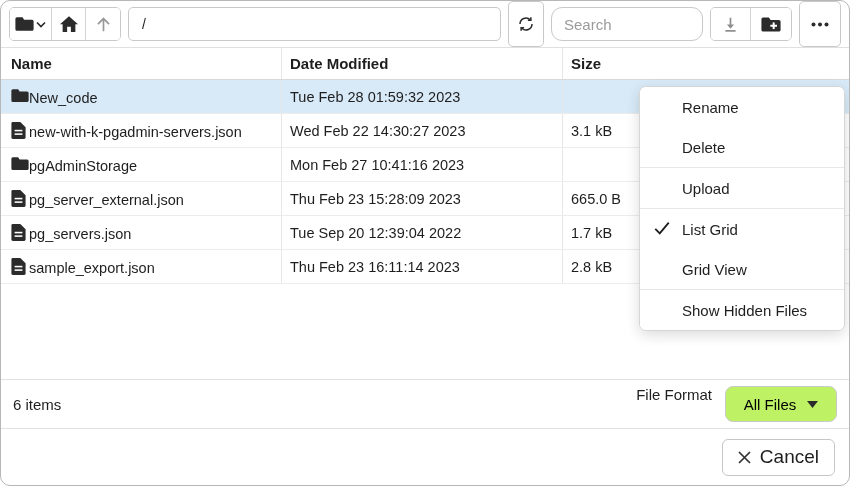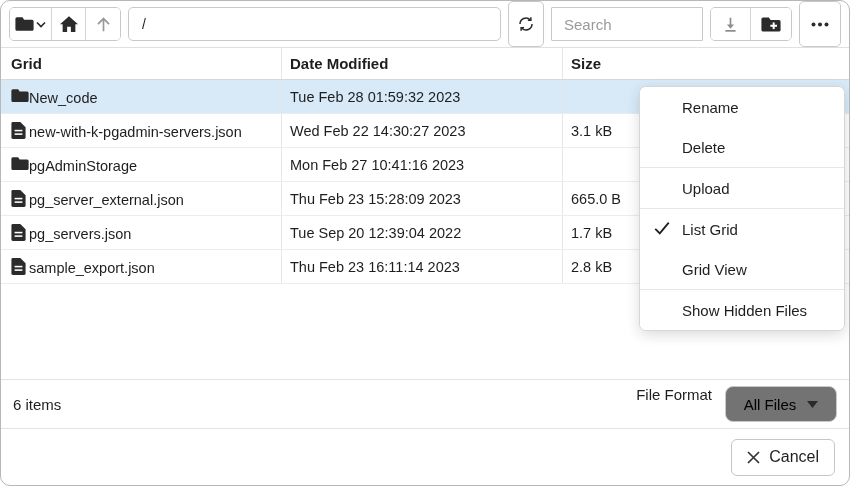--- a/index.html
+++ b/index.html
@@ -51,21 +51,21 @@
 
   .path-input {
     flex: 1; height: 34px;
     border: 1px solid #c9c9c9; border-radius: 5px;
     padding: 0 13px; font-size: 14px; color: #1e1e1e;
     font-family: "Liberation Sans", sans-serif;
     outline: none; background: #fff;
   }
   .search-input {
     width: 152px; height: 34px;
-    border: 1px solid #c9c9c9; border-radius: 1px;
+    border: 1px solid #c9c9c9; border-radius: 11px;
     padding: 0 12px; font-size: 15px;
     font-family: "Liberation Sans", sans-serif;
     outline: none; background: #fff;
   }
   .search-input::placeholder { color: #9a9a9a; }
 
   
   .filetable { border-top: 1px solid #e0e0e0; }
   .thead {
     display: flex; height: 32px; align-items: stretch;
@@ -92,38 +92,38 @@
     height: 49px; flex: 0 0 49px;
     border-top: 1px solid #e2e2e2;
     display: flex; align-items: center;
     padding: 0 12px;
     font-size: 15px;
   }
   .footer-right { margin-left: auto; display: flex; align-items: flex-start; gap: 13px; }
   .format-select {
     height: 36px; min-width: 112px;
     border: 1px solid #c9c9c9; border-radius: 8px;
-    background: #737373; cursor: pointer;
+    background: #bef264; cursor: pointer;
     display: flex; align-items: center; justify-content: center; gap: 11px;
     padding: 0 14px; font-size: 15px; font-family: "Liberation Sans", sans-serif;
   }
 
   
   .actionbar {
     height: 57px; flex: 0 0 57px;
     border-top: 1px solid #e2e2e2;
     display: flex; align-items: center; justify-content: flex-end;
     padding: 0 14px;
   }
   .cancel-btn {
     height: 37px; padding: 0 15px;
     border: 1px solid #c6c6c6; border-radius: 6px;
     background: #fff; cursor: pointer;
     display: flex; align-items: center; gap: 9px;
-    font-size: 16px; font-family: "Liberation Sans", sans-serif; color: #1e1e1e;
+    font-size: 19px; font-family: "Liberation Sans", sans-serif; color: #1e1e1e;
   }
 
   
   .menu {
     position: absolute; top: 85px; right: 4px; width: 206px;
     background: #fff;
     border: 1px solid #d6d6d6; border-radius: 7px;
     box-shadow: 0 4px 14px rgba(0,0,0,.14);
     z-index: 20; overflow: hidden;
   }
@@ -214,21 +214,21 @@
             <circle cx="2.5" cy="2.5" r="2" fill="#2b2b2b"></circle>
             <circle cx="9" cy="2.5" r="2" fill="#2b2b2b"></circle>
             <circle cx="15.5" cy="2.5" r="2" fill="#2b2b2b"></circle>
           </svg>
       </span>
     </button>
   </div>
 
   <div class="filetable">
     <div class="thead">
-      <div class="cell col-name">Grid</div>
+      <div class="cell col-name">Name</div>
       <div class="cell col-date">Date Modified</div>
       <div class="cell col-size">Size</div>
     </div>
 
     <div class="trow selected">
       <div class="cell col-name">
           <span class="name-inner">
         <span class="file-glyph">
               <svg width="18" height="15" viewBox="0 0 24 20">
                 <path fill="#2b2b2b" d="M9.5 1.5h-7A2 2 0 0 0 .5 3.5v13a2 2 0 0 0 2 2h19a2 2 0 0 0 2-2v-10a2 2 0 0 0-2-2h-10l-2-3z"></path>

